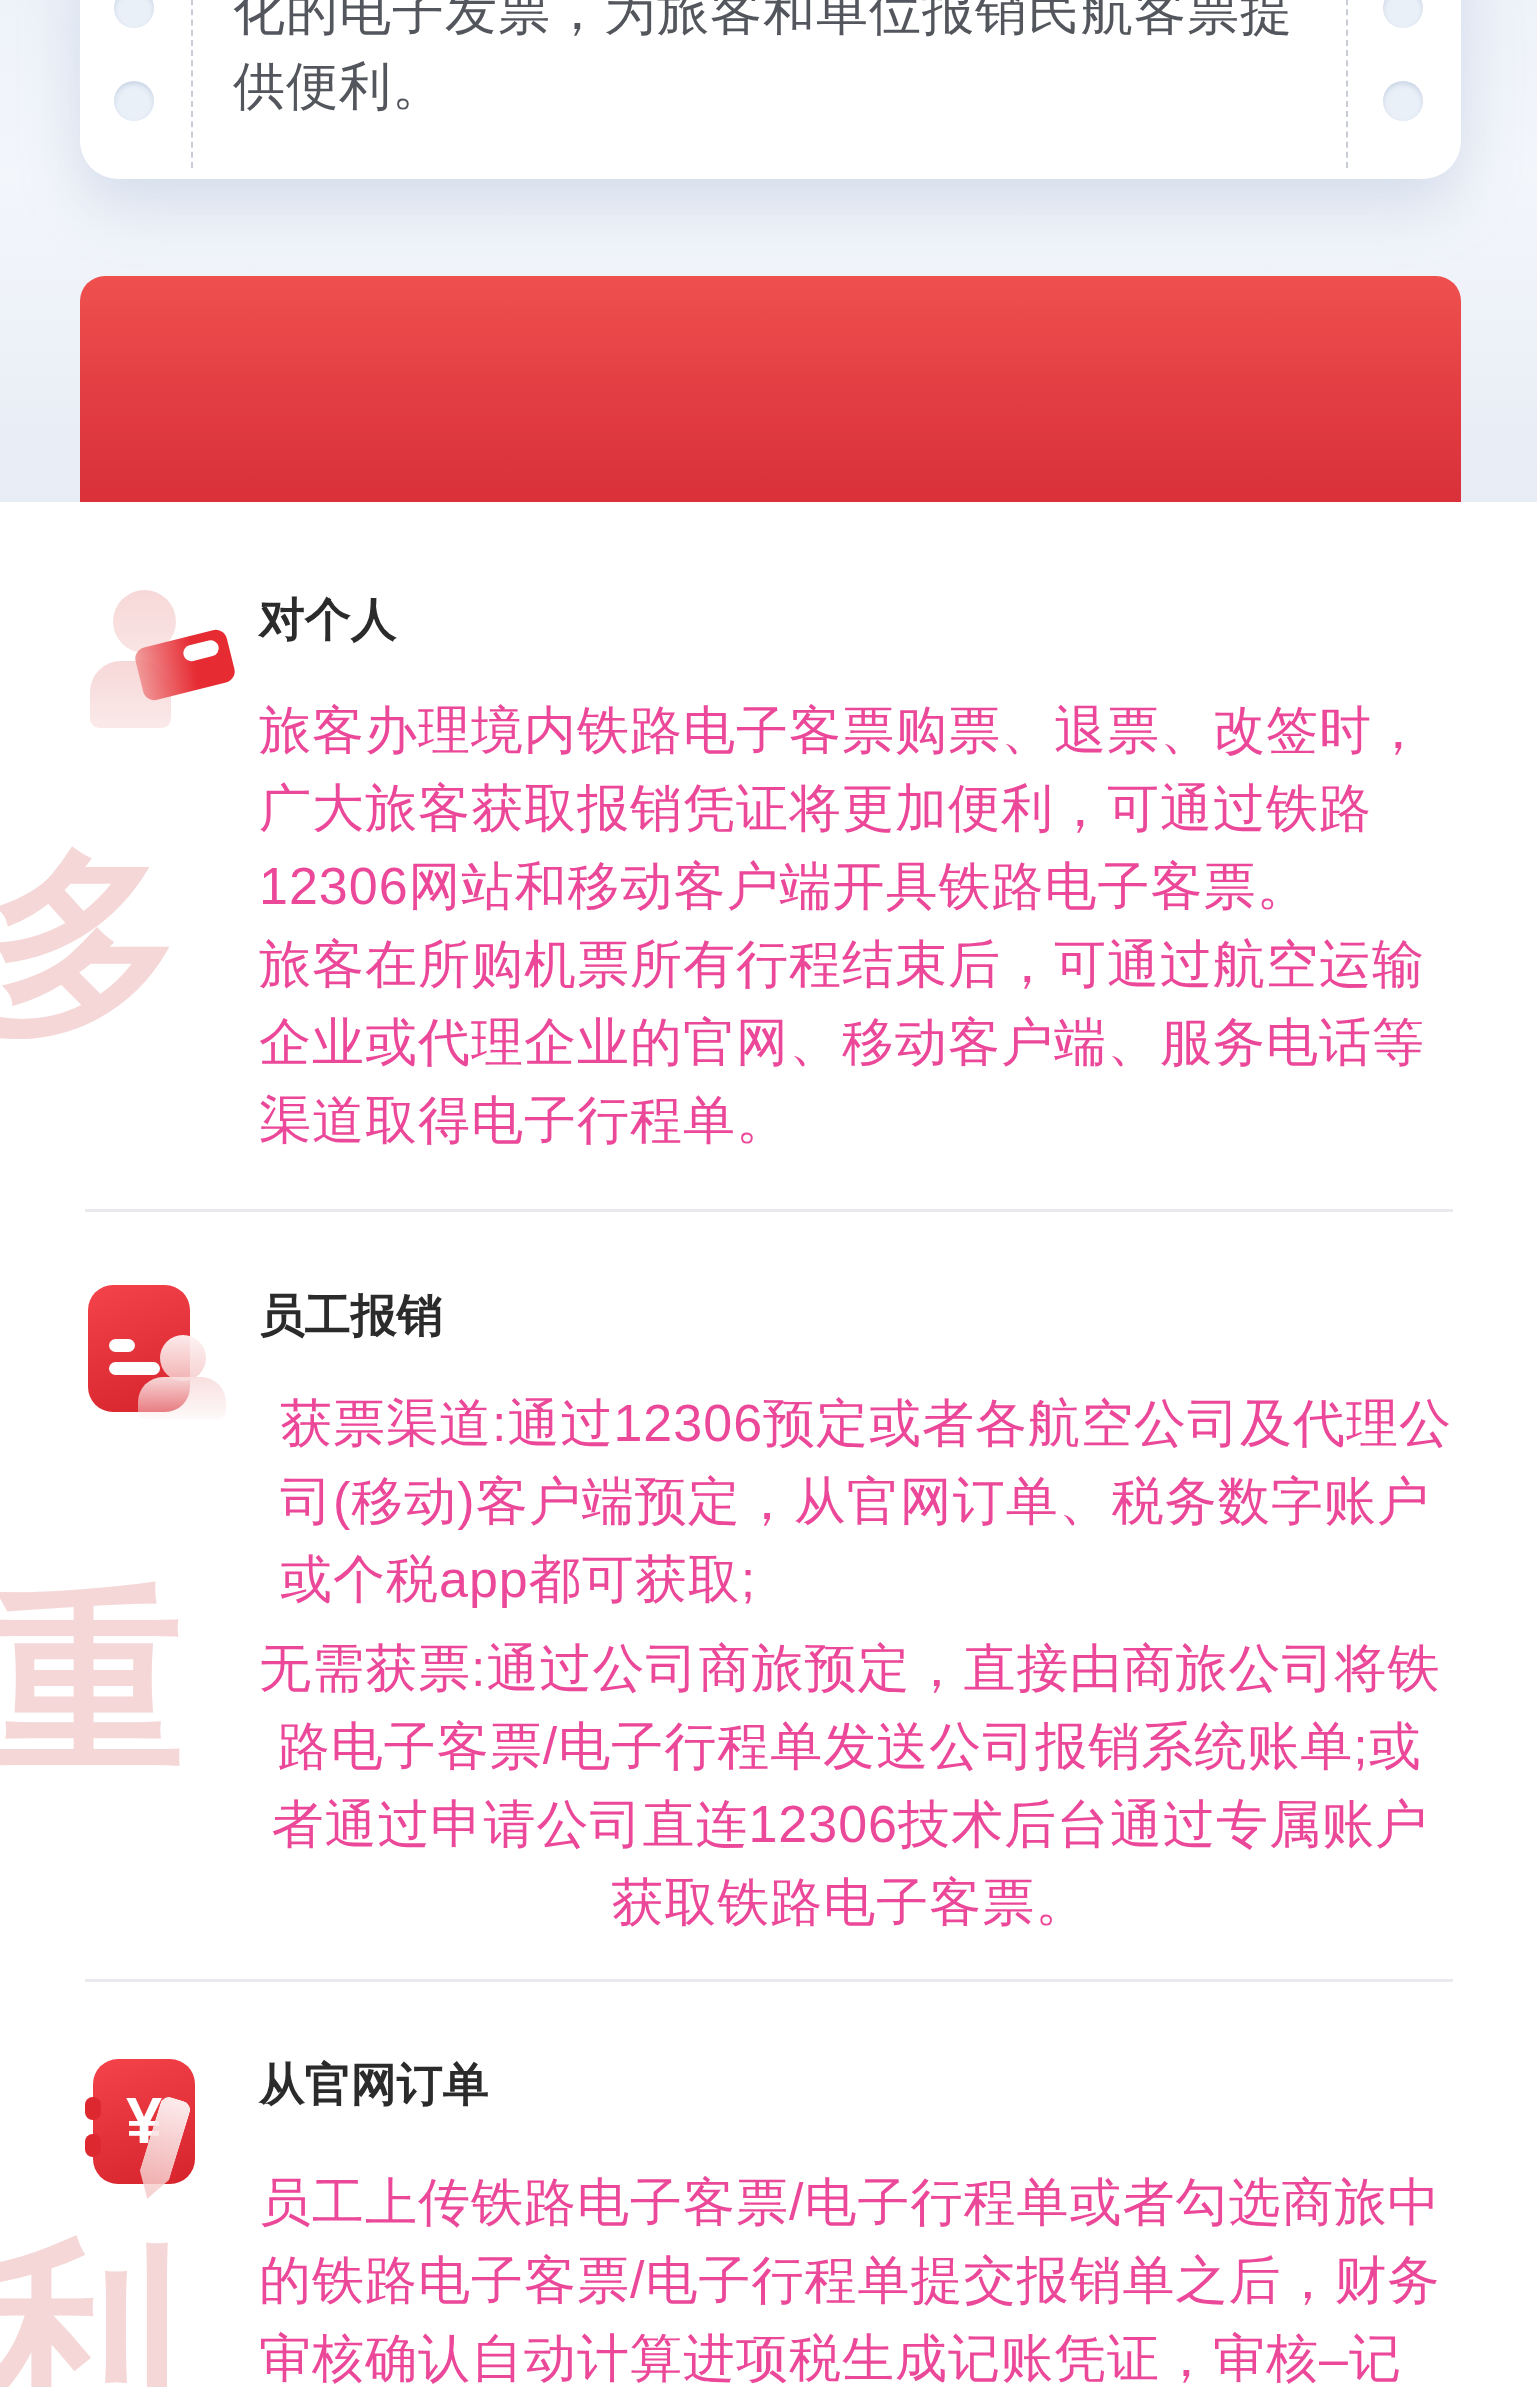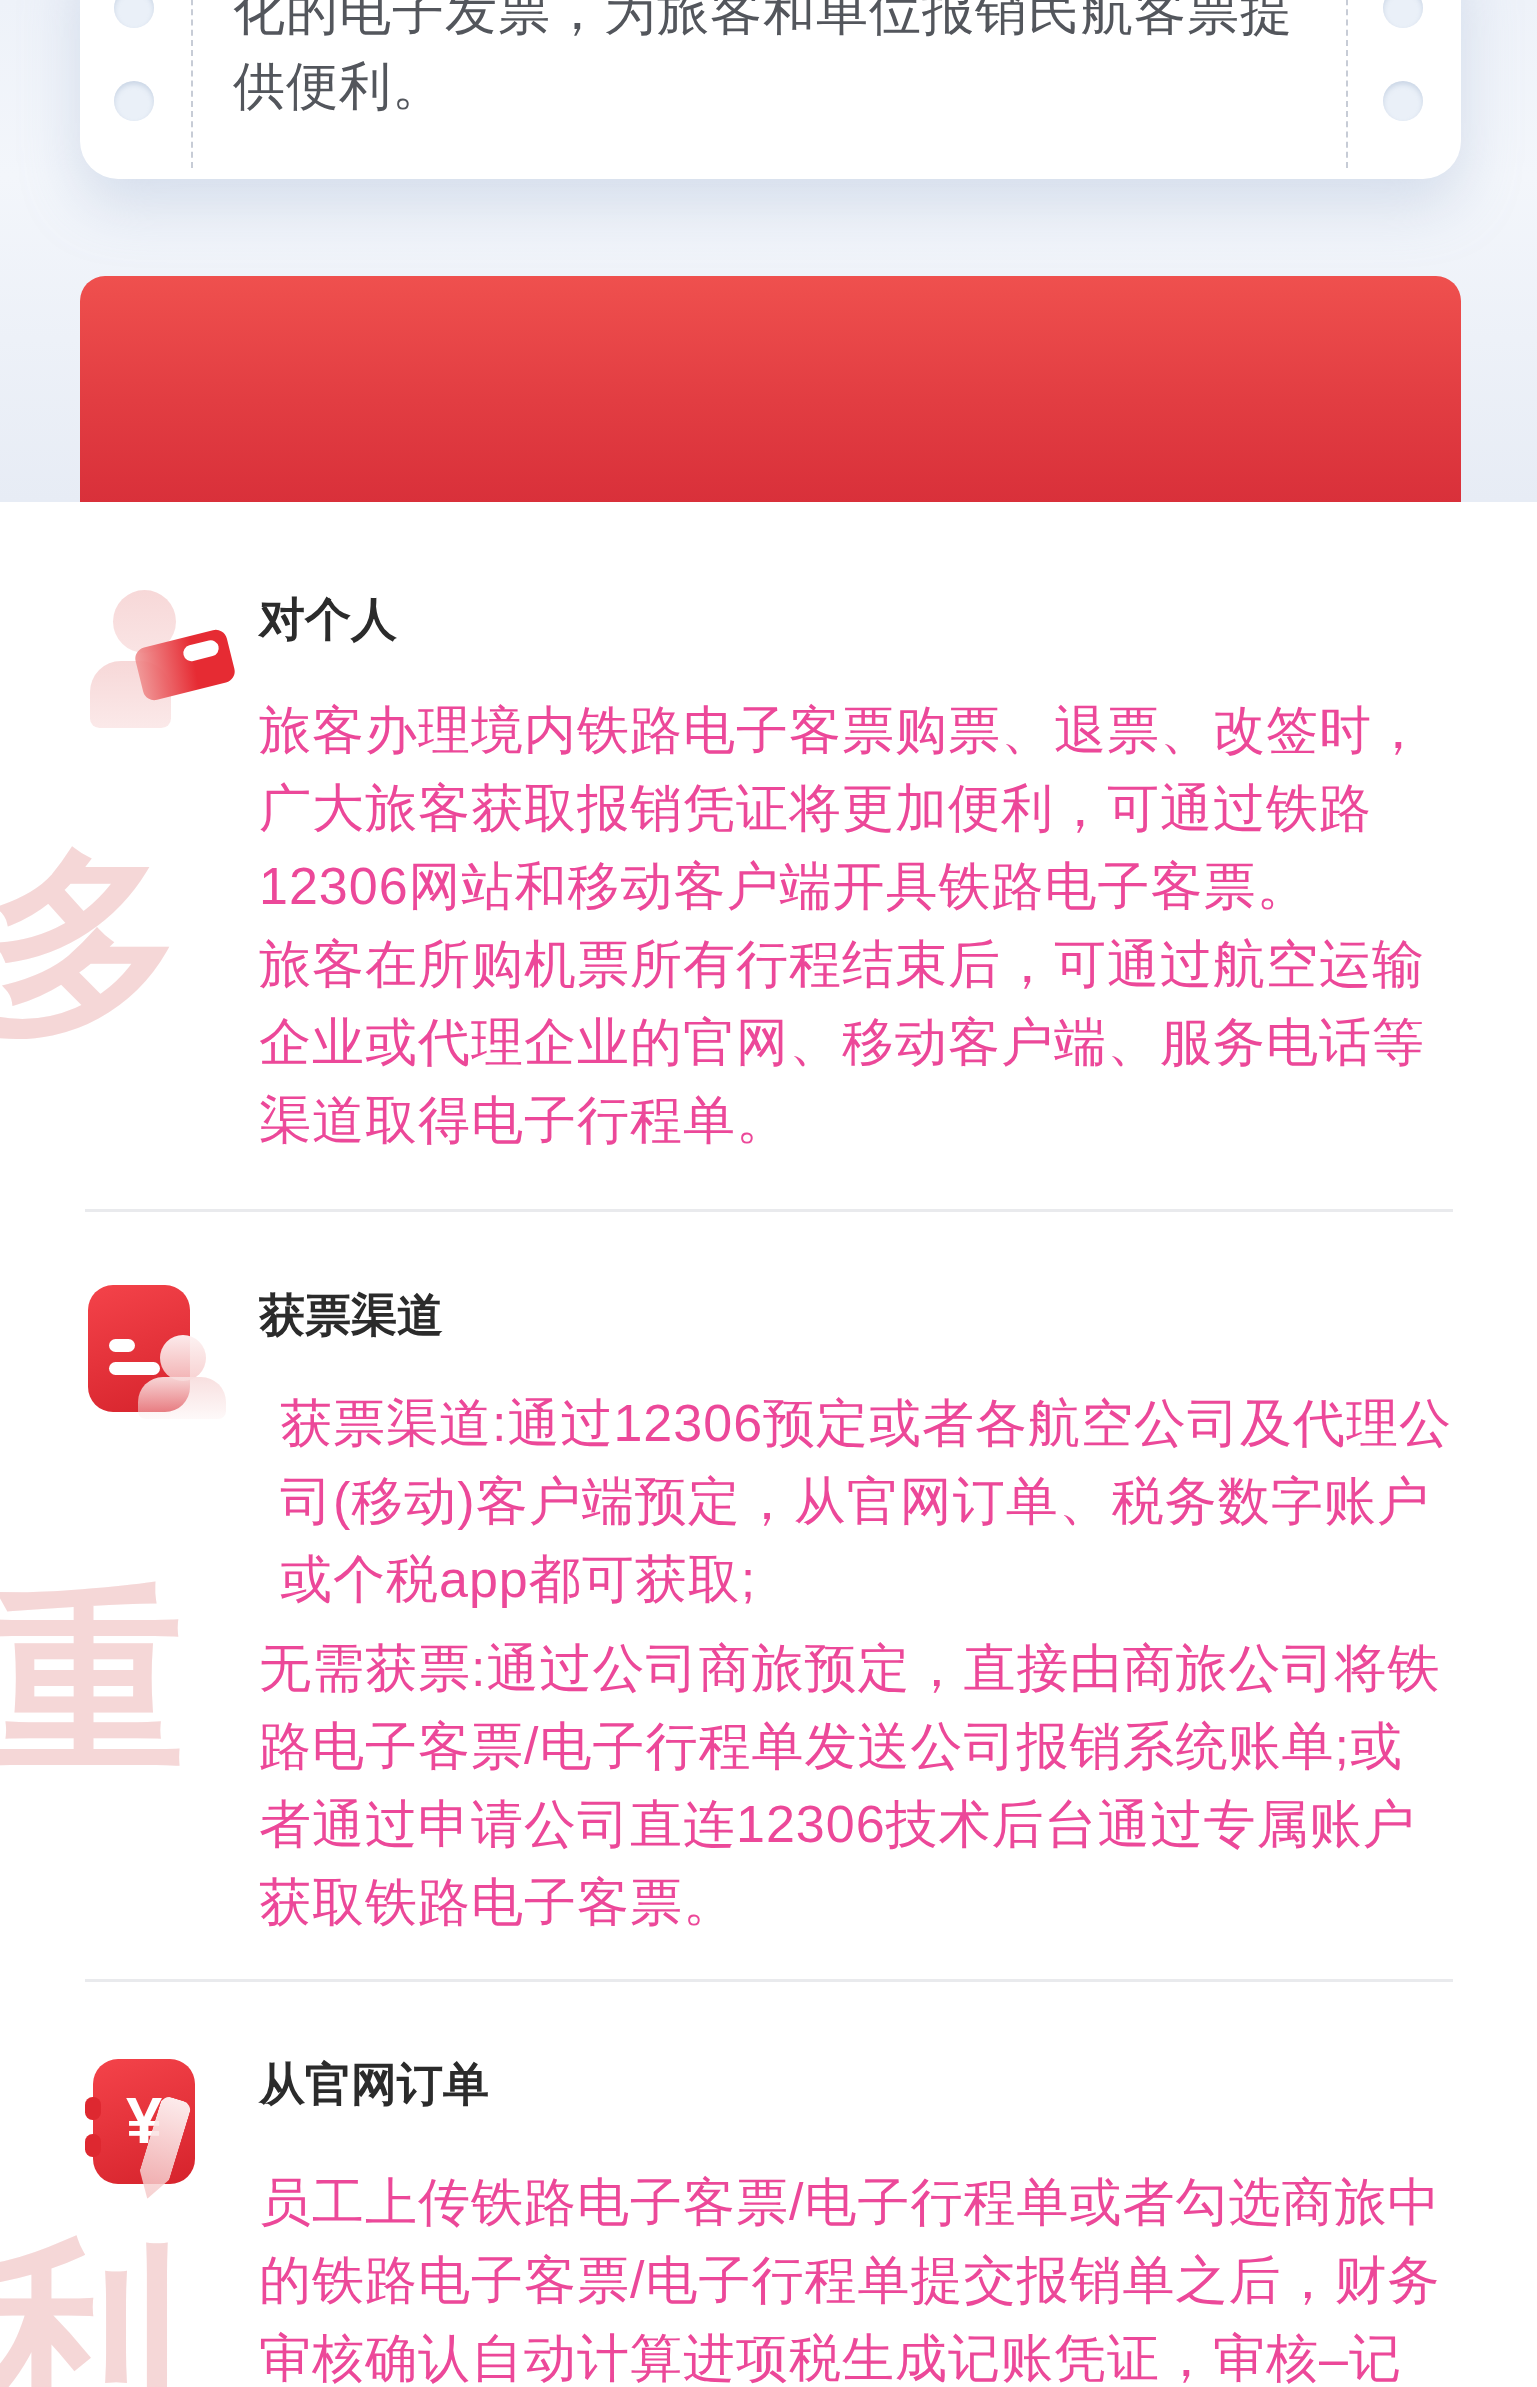--- a/index.html
+++ b/index.html
@@ -183,25 +183,25 @@
 
 <div class="abs divider" style="top:1209px;"></div>
 
 <div class="abs icon-doc">
   <div class="base"></div>
   <div class="d1"></div>
   <div class="d2"></div>
   <div class="phead"></div>
   <div class="pbody"></div>
 </div>
-<div class="abs sec-title" style="left:259px;top:1284px;">获票渠道</div>
+<div class="abs sec-title" style="left:259px;top:1284px;">员工报销</div>
 <div class="abs sec-body" style="left:259px;top:1384px;margin-left:21px;">获票渠道:通过12306预定或者各航空公司及代理公
 司(移动)客户端预定，从官网订单、税务数字账户
 或个税app都可获取;</div>
-<div class="abs sec-body" style="left:259px;top:1629px;">无需获票:通过公司商旅预定，直接由商旅公司将铁
+<div class="abs sec-body" style="left:259px;top:1629px;text-align:center;">无需获票:通过公司商旅预定，直接由商旅公司将铁
 路电子客票/电子行程单发送公司报销系统账单;或
 者通过申请公司直连12306技术后台通过专属账户
 获取铁路电子客票。</div>
 
 <div class="abs divider" style="top:1979px;"></div>
 
 <div class="abs icon-ledger">
   <div class="base"></div>
   <div class="bump b1"></div>
   <div class="bump b2"></div>

